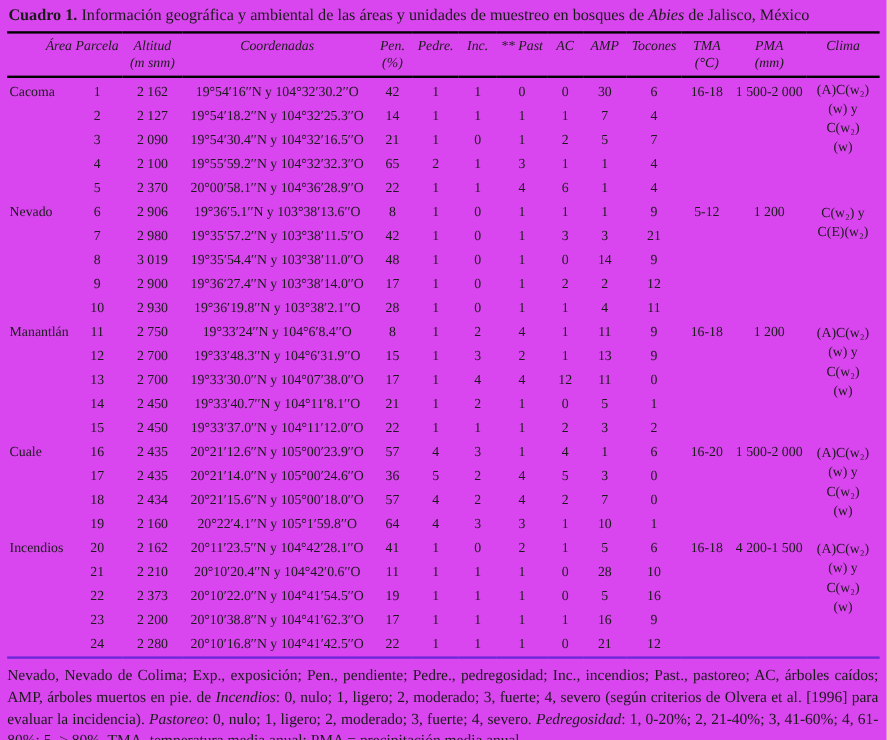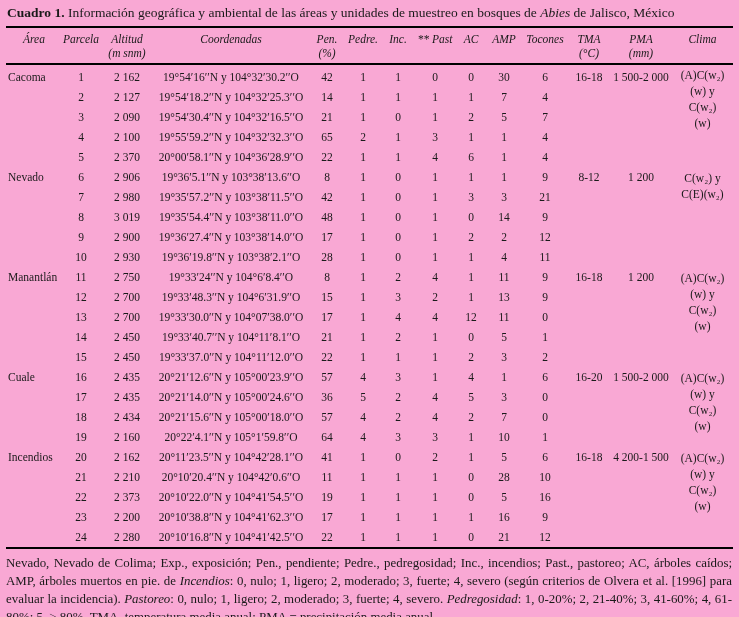--- a/index.html
+++ b/index.html
@@ -6,21 +6,21 @@
     margin: 0;
     padding: 0;
     background: #ffffff;
     color: #1a1a1a;
     font-family: "Liberation Serif", "DejaVu Serif", serif;
   }
   .page {
     position: relative;
     width: 739px;
     height: 617px;
-    background: #f9a8d4;
+    background: #d946ef;
     box-sizing: border-box;
     padding: 3px 6px 0 6px;
     overflow: hidden;
   }
   .title {
     font-size: 13.5px;
     line-height: 17px;
     padding: 1px 0 5px 1px;
     white-space: nowrap;
   }
@@ -36,23 +36,23 @@
   thead th {
     font-style: italic;
     font-weight: normal;
     font-size: 11.5px;
     line-height: 14px;
     padding: 4px 0 3px 0;
     vertical-align: top;
     border-bottom: 2px solid #000;
     white-space: nowrap;
   }
-  thead th.col-area { text-align: center; padding-left: 2px; }
+  thead th.col-area { text-align: right; padding-left: 2px; }
   thead th .unit { font-style: italic; }
-  tbody { border-bottom: 2px solid #000000; margin-top: 12px; }
+  tbody { border-bottom: 2px solid #6d28d9; margin-top: 12px; }
   td {
     font-size: 11.5px;
     line-height: 20px;
     height: 20px;
     padding: 0;
     text-align: center;
     white-space: nowrap;
     overflow: hidden;
   }
   td.area-cell {
@@ -225,21 +225,21 @@
           <td>6</td>
           <td>2 906</td>
           <td>19°36′5.1′′N y 103°38′13.6′′O</td>
           <td>8</td>
           <td>1</td>
           <td>0</td>
           <td>1</td>
           <td>1</td>
           <td>1</td>
           <td>9</td>
-          <td class="tma-cell" rowspan="5">8-12</td>
+          <td class="tma-cell" rowspan="5">5-12</td>
           <td class="pma-cell" rowspan="5">1 200</td>
           <td class="clima-cell" rowspan="5">
             <span class="clima-line">C(w₂) y</span>
             <span class="clima-line">C(E)(w₂)</span>
           </td>
         </tr>
         <tr>
           <td>7</td>
           <td>2 980</td>
           <td>19°35′57.2′′N y 103°38′11.5′′O</td>

